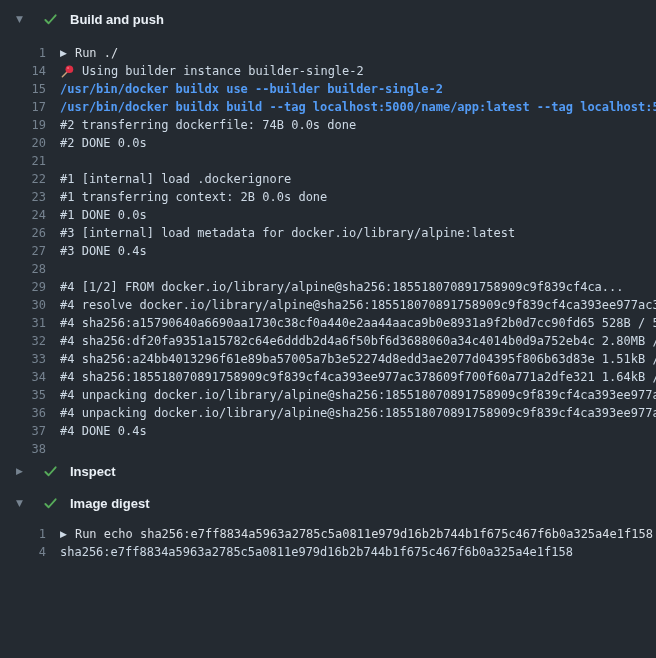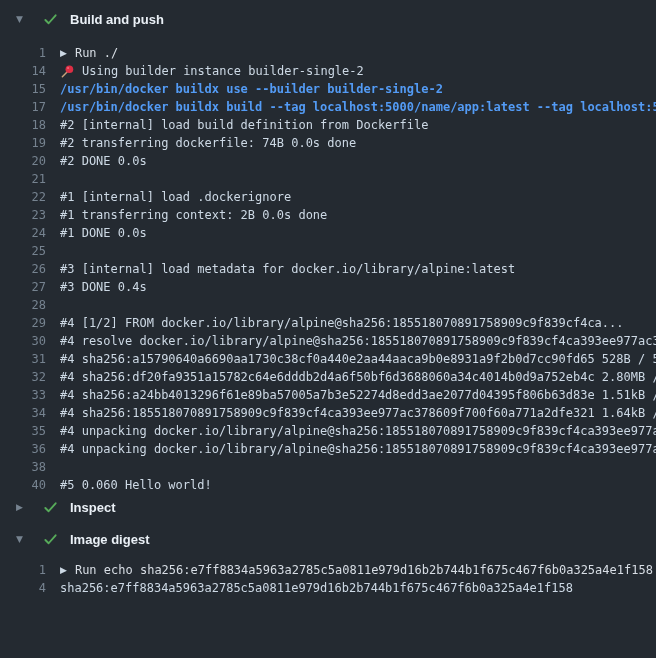--- a/index.html
+++ b/index.html
@@ -64,41 +64,39 @@
       </div>
       <div class="log-lines" data-name="log-lines">
         <div class="log-line" data-name="log-line"><span class="line-num" data-name="line-number">1</span><span class="line-content" data-name="line-content"><span class="run-arrow" data-name="run-group-toggle-icon">▶</span><span class="line-text t-run" data-name="line-text">Run ./</span></span></div>
         <div class="log-line" data-name="log-line"><span class="line-num" data-name="line-number">14</span><span class="line-content" data-name="line-content"><svg class="inline-icon" viewBox="0 0 16 16" data-name="pushpin-icon">
     <line x1="2.5" y1="13.5" x2="7.5" y2="8.5" stroke="#c7a27c" stroke-width="1.6" stroke-linecap="round"></line>
     <circle cx="10" cy="5.6" r="4.1" fill="#dd2e44"></circle>
     <circle cx="8.6" cy="4.2" r="1.1" fill="#f06a7e"></circle>
   </svg><span class="line-text t-normal" data-name="line-text">Using builder instance builder-single-2</span></span></div>
         <div class="log-line" data-name="log-line"><span class="line-num" data-name="line-number">15</span><span class="line-content" data-name="line-content"><span class="line-text t-command" data-name="line-text">/usr/bin/docker buildx use --builder builder-single-2</span></span></div>
         <div class="log-line" data-name="log-line"><span class="line-num" data-name="line-number">17</span><span class="line-content" data-name="line-content"><span class="line-text t-command" data-name="line-text">/usr/bin/docker buildx build --tag localhost:5000/name/app:latest --tag localhost:50</span></span></div>
-        <div class="log-line" data-name="log-line"><span class="line-num" data-name="line-number">18</span><span class="line-content" data-name="line-content"><span class="line-text t-normal" data-name="line-text">#2 [internal] load build definition from Dockerfile</span></span></div>
         <div class="log-line" data-name="log-line"><span class="line-num" data-name="line-number">19</span><span class="line-content" data-name="line-content"><span class="line-text t-normal" data-name="line-text">#2 transferring dockerfile: 74B 0.0s done</span></span></div>
         <div class="log-line" data-name="log-line"><span class="line-num" data-name="line-number">20</span><span class="line-content" data-name="line-content"><span class="line-text t-normal" data-name="line-text">#2 DONE 0.0s</span></span></div>
         <div class="log-line" data-name="log-line"><span class="line-num" data-name="line-number">21</span><span class="line-content" data-name="line-content"><span class="line-text t-normal" data-name="line-text"></span></span></div>
         <div class="log-line" data-name="log-line"><span class="line-num" data-name="line-number">22</span><span class="line-content" data-name="line-content"><span class="line-text t-normal" data-name="line-text">#1 [internal] load .dockerignore</span></span></div>
         <div class="log-line" data-name="log-line"><span class="line-num" data-name="line-number">23</span><span class="line-content" data-name="line-content"><span class="line-text t-normal" data-name="line-text">#1 transferring context: 2B 0.0s done</span></span></div>
         <div class="log-line" data-name="log-line"><span class="line-num" data-name="line-number">24</span><span class="line-content" data-name="line-content"><span class="line-text t-normal" data-name="line-text">#1 DONE 0.0s</span></span></div>
-        <div class="log-line" data-name="log-line"><span class="line-num" data-name="line-number">25</span><span class="line-content" data-name="line-content"><span class="line-text t-normal" data-name="line-text"></span></span></div>
         <div class="log-line" data-name="log-line"><span class="line-num" data-name="line-number">26</span><span class="line-content" data-name="line-content"><span class="line-text t-normal" data-name="line-text">#3 [internal] load metadata for docker.io/library/alpine:latest</span></span></div>
         <div class="log-line" data-name="log-line"><span class="line-num" data-name="line-number">27</span><span class="line-content" data-name="line-content"><span class="line-text t-normal" data-name="line-text">#3 DONE 0.4s</span></span></div>
         <div class="log-line" data-name="log-line"><span class="line-num" data-name="line-number">28</span><span class="line-content" data-name="line-content"><span class="line-text t-normal" data-name="line-text"></span></span></div>
         <div class="log-line" data-name="log-line"><span class="line-num" data-name="line-number">29</span><span class="line-content" data-name="line-content"><span class="line-text t-normal" data-name="line-text">#4 [1/2] FROM docker.io/library/alpine@sha256:185518070891758909c9f839cf4ca...</span></span></div>
         <div class="log-line" data-name="log-line"><span class="line-num" data-name="line-number">30</span><span class="line-content" data-name="line-content"><span class="line-text t-normal" data-name="line-text">#4 resolve docker.io/library/alpine@sha256:185518070891758909c9f839cf4ca393ee977ac3</span></span></div>
         <div class="log-line" data-name="log-line"><span class="line-num" data-name="line-number">31</span><span class="line-content" data-name="line-content"><span class="line-text t-normal" data-name="line-text">#4 sha256:a15790640a6690aa1730c38cf0a440e2aa44aaca9b0e8931a9f2b0d7cc90fd65 528B / 5</span></span></div>
         <div class="log-line" data-name="log-line"><span class="line-num" data-name="line-number">32</span><span class="line-content" data-name="line-content"><span class="line-text t-normal" data-name="line-text">#4 sha256:df20fa9351a15782c64e6dddb2d4a6f50bf6d3688060a34c4014b0d9a752eb4c 2.80MB /</span></span></div>
         <div class="log-line" data-name="log-line"><span class="line-num" data-name="line-number">33</span><span class="line-content" data-name="line-content"><span class="line-text t-normal" data-name="line-text">#4 sha256:a24bb4013296f61e89ba57005a7b3e52274d8edd3ae2077d04395f806b63d83e 1.51kB /</span></span></div>
         <div class="log-line" data-name="log-line"><span class="line-num" data-name="line-number">34</span><span class="line-content" data-name="line-content"><span class="line-text t-normal" data-name="line-text">#4 sha256:185518070891758909c9f839cf4ca393ee977ac378609f700f60a771a2dfe321 1.64kB /</span></span></div>
         <div class="log-line" data-name="log-line"><span class="line-num" data-name="line-number">35</span><span class="line-content" data-name="line-content"><span class="line-text t-normal" data-name="line-text">#4 unpacking docker.io/library/alpine@sha256:185518070891758909c9f839cf4ca393ee977a</span></span></div>
         <div class="log-line" data-name="log-line"><span class="line-num" data-name="line-number">36</span><span class="line-content" data-name="line-content"><span class="line-text t-normal" data-name="line-text">#4 unpacking docker.io/library/alpine@sha256:185518070891758909c9f839cf4ca393ee977a</span></span></div>
+        <div class="log-line" data-name="log-line"><span class="line-num" data-name="line-number">37</span><span class="line-content" data-name="line-content"><span class="line-text t-normal" data-name="line-text">#4 DONE 0.4s</span></span></div>
         <div class="log-line" data-name="log-line"><span class="line-num" data-name="line-number">38</span><span class="line-content" data-name="line-content"><span class="line-text t-normal" data-name="line-text"></span></span></div>
-        <div class="log-line" data-name="log-line"><span class="line-num" data-name="line-number">40</span><span class="line-content" data-name="line-content"><span class="line-text t-normal" data-name="line-text">#5 0.060 Hello world!</span></span></div>
       </div>
     </div>
     <div class="section" data-name="section-inspect">
       <div class="section-header" data-name="section-header-inspect">
         <span class="chevron" data-name="chevron-right-icon">▶</span>
         <svg class="checkmark" viewBox="0 0 16 16" data-name="check-icon">
     <path d="M2.5 8.5 L6 12 L13.5 3.5" fill="none" stroke="#57ab5a" stroke-width="2" stroke-linecap="round" stroke-linejoin="round"></path>
   </svg>
         <span class="section-title" data-name="section-title">Inspect</span>
       </div>

